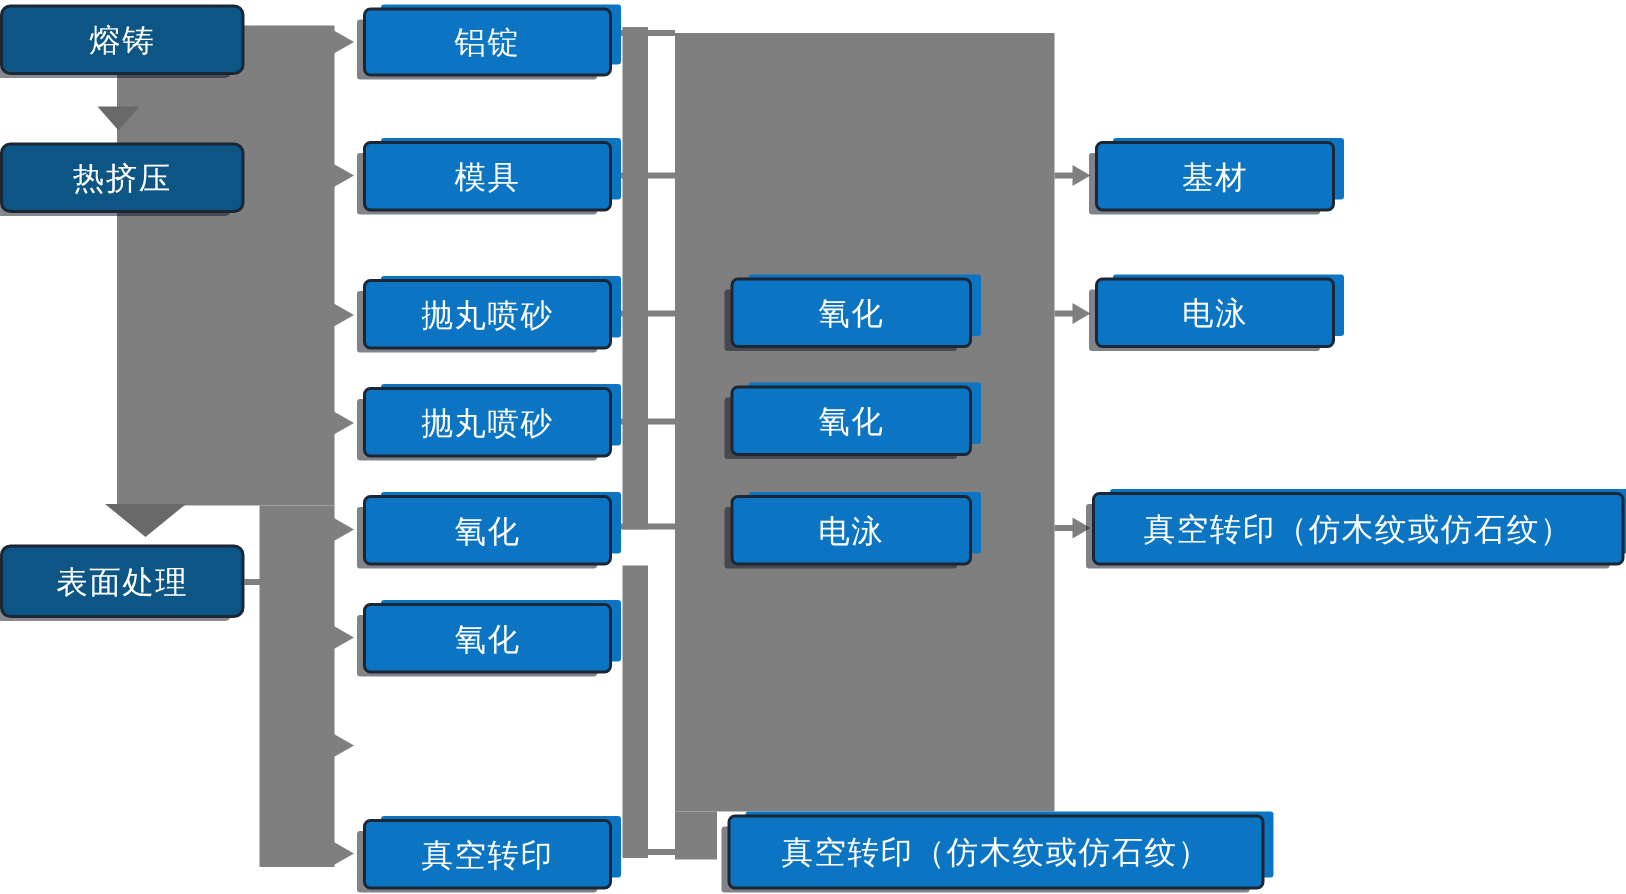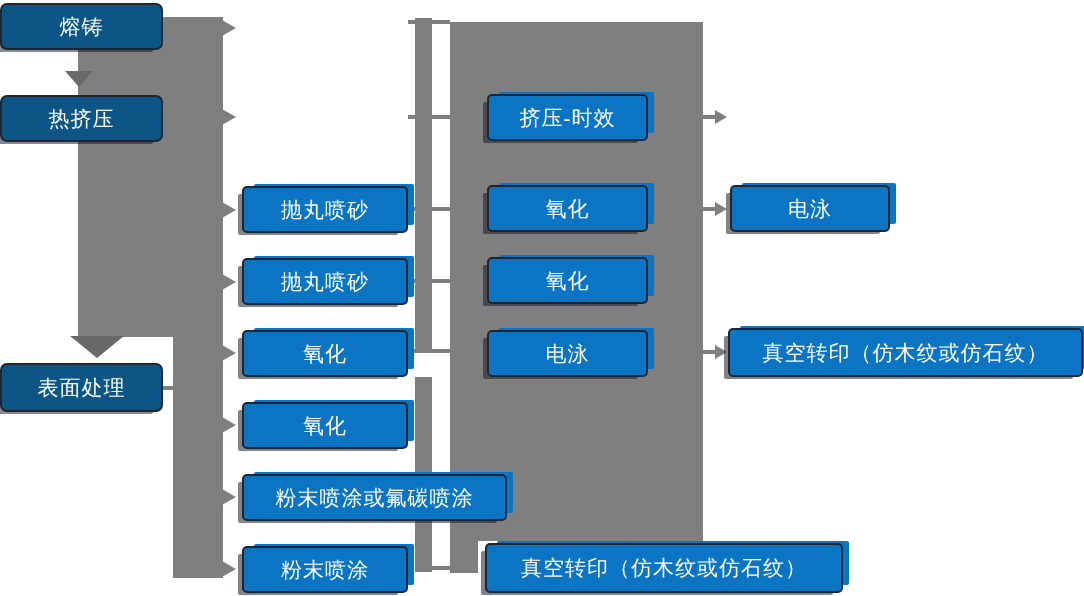--- a/index.html
+++ b/index.html
@@ -84,29 +84,30 @@
     <rect class="gray" x="703" y="207" width="13" height="4"></rect>
     <polygon class="gray" points="715,202 727,209 715,216"></polygon>
     <rect class="gray" x="703" y="350" width="13" height="4"></rect>
     <polygon class="gray" points="715,345 727,352 715,359"></polygon>
   </svg>
 
   <div class="node dark" style="left:0px;top:3px;width:163px;height:47px">熔铸</div>
   <div class="node dark" style="left:0px;top:363px;width:163px;height:49px">表面处理</div>
   <div class="node dark" style="left:0px;top:95px;width:163px;height:47px">热挤压</div>
 
+  <div class="node" style="left:242px;top:5px;width:166px;height:46px">铝锭</div>
+  <div class="node" style="left:242px;top:94px;width:166px;height:47px">模具</div>
   <div class="node" style="left:242px;top:186px;width:166px;height:47px">抛丸喷砂</div>
   <div class="node" style="left:242px;top:258px;width:166px;height:47px">抛丸喷砂</div>
   <div class="node" style="left:242px;top:330px;width:166px;height:47px">氧化</div>
   <div class="node" style="left:242px;top:402px;width:166px;height:47px">氧化</div>
-  <div class="node" style="left:242px;top:474px;width:265px;height:47px">粉末喷涂或氟碳喷涂</div>
-  <div class="node" style="left:242px;top:546px;width:166px;height:47px">粉末喷涂</div>
+  <div class="node" style="left:242px;top:546px;width:166px;height:47px">真空转印</div>
 
-  <div class="node" style="left:487px;top:94px;width:161px;height:47px">挤压-时效</div>
   <div class="node" style="left:487px;top:185px;width:161px;height:47px">氧化</div>
   <div class="node" style="left:487px;top:257px;width:161px;height:47px">氧化</div>
   <div class="node" style="left:487px;top:330px;width:161px;height:47px">电泳</div>
   <div class="node" style="left:485px;top:543px;width:358px;height:50px">真空转印（仿木纹或仿石纹）</div>
 
+  <div class="node" style="left:730px;top:94px;width:160px;height:47px">基材</div>
   <div class="node" style="left:730px;top:185px;width:160px;height:47px">电泳</div>
   <div class="node" style="left:728px;top:328px;width:355px;height:49px">真空转印（仿木纹或仿石纹）</div>
 
 </div>
 
 </body></html>

